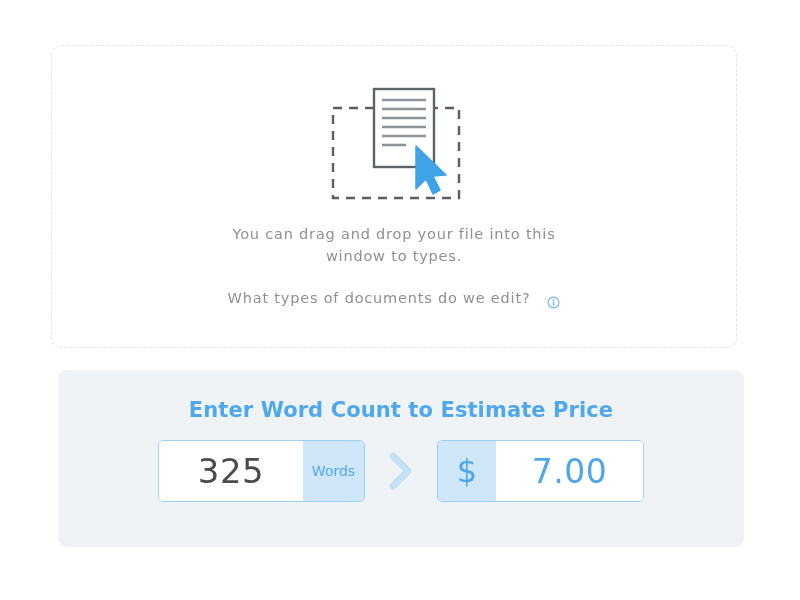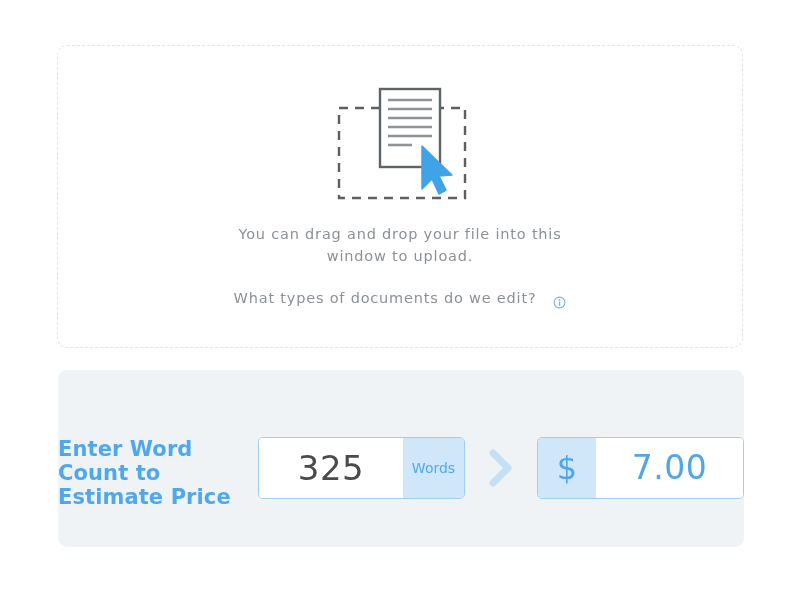--- a/index.html
+++ b/index.html
@@ -17,21 +17,21 @@
 
   #app {
     position: relative;
     width: 800px;
     height: 600px;
   }
 
   
   .dropzone {
     position: absolute;
-    left: 57px;
+    left: 51px;
     top: 45px;
     width: 686px;
     height: 303px;
     box-sizing: border-box;
     border: 1.6px dashed #e1e4e8;
     border-radius: 10px;
     background: #ffffff;
     display: flex;
     flex-direction: column;
     align-items: center;
@@ -82,20 +82,21 @@
   .estimator {
     position: absolute;
     left: 58px;
     top: 370px;
     width: 686px;
     height: 177px;
     box-sizing: border-box;
     background: #eff3f6;
     border-radius: 9px;
     display: flex;
+    flex-direction: column;
     align-items: center;
   }
 
   .est-title {
     margin-top: 28px;
     font-size: 21px;
     font-weight: bold;
     color: #4fa8ec;
     letter-spacing: 0.1px;
     font-family: "DejaVu Sans", sans-serif;
@@ -214,21 +215,21 @@
           <line x1="58" y1="50" x2="102" y2="50"></line>
           <line x1="58" y1="59" x2="82" y2="59"></line>
         </g>
 
         <path d="M 92 60 L 92 103 L 102 93 L 109 108 L 116 104 L 109 90 L 122 89 Z" fill="#3fa3e8" stroke="#3fa3e8" stroke-width="1.5" stroke-linejoin="round"></path>
       </svg>
     </div>
 
     <div class="dz-text">
       <div>You can drag and drop your file into this</div>
-      <div>window to upload.</div>
+      <div>window to types.</div>
     </div>
 
     <div class="dz-link-row">
       <span>What types of documents do we edit?</span>
       <span class="info-icon">
         <svg width="13" height="13" viewBox="0 0 13 13" xmlns="http://www.w3.org/2000/svg">
           <circle cx="6.5" cy="6.5" r="5.4" fill="none" stroke="#69b5ef" stroke-width="1.1"></circle>
           <circle cx="6.5" cy="3.9" r="0.85" fill="#69b5ef"></circle>
           <rect x="5.9" y="5.6" width="1.3" height="4.1" rx="0.5" fill="#69b5ef"></rect>
         </svg>

